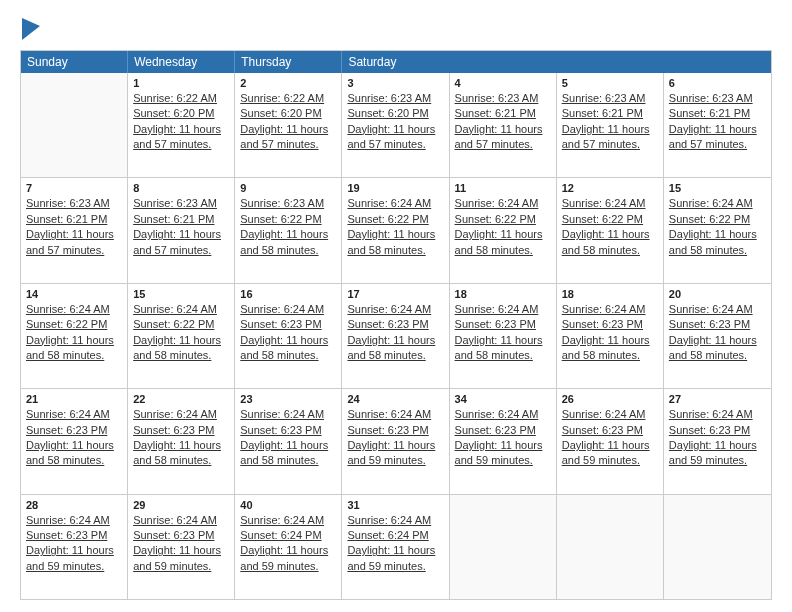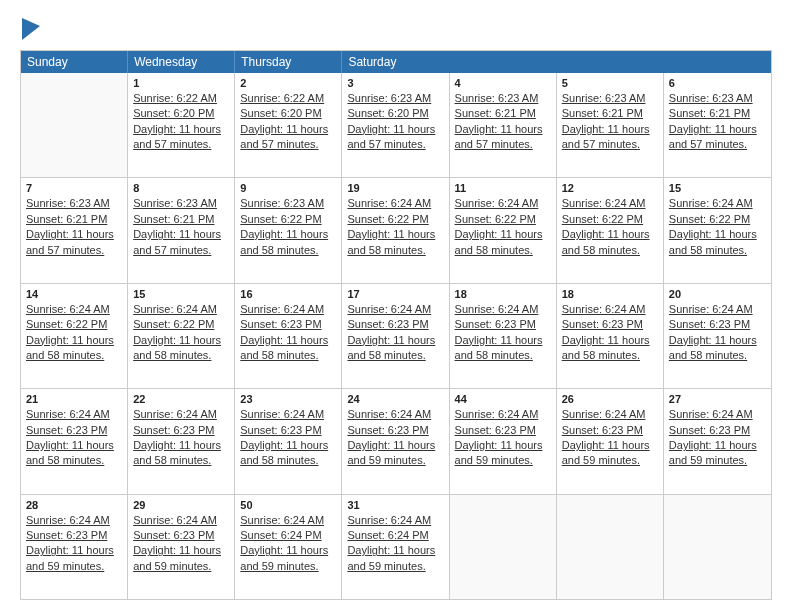--- a/index.html
+++ b/index.html
@@ -318,21 +318,21 @@
 and 58 minutes.</div>
           </div>
           <div class="cal-cell">
             <span class="day-num">24</span>
             <div class="day-info" style="white-space: pre-line;">Sunrise: 6:24 AM
 Sunset: 6:23 PM
 Daylight: 11 hours
 and 59 minutes.</div>
           </div>
           <div class="cal-cell">
-            <span class="day-num">44</span>
+            <span class="day-num">34</span>
             <div class="day-info" style="white-space: pre-line;">Sunrise: 6:24 AM
 Sunset: 6:23 PM
 Daylight: 11 hours
 and 59 minutes.</div>
           </div>
           <div class="cal-cell">
             <span class="day-num">26</span>
             <div class="day-info" style="white-space: pre-line;">Sunrise: 6:24 AM
 Sunset: 6:23 PM
 Daylight: 11 hours
@@ -355,21 +355,21 @@
 and 59 minutes.</div>
           </div>
           <div class="cal-cell">
             <span class="day-num">29</span>
             <div class="day-info" style="white-space: pre-line;">Sunrise: 6:24 AM
 Sunset: 6:23 PM
 Daylight: 11 hours
 and 59 minutes.</div>
           </div>
           <div class="cal-cell">
-            <span class="day-num">50</span>
+            <span class="day-num">40</span>
             <div class="day-info" style="white-space: pre-line;">Sunrise: 6:24 AM
 Sunset: 6:24 PM
 Daylight: 11 hours
 and 59 minutes.</div>
           </div>
           <div class="cal-cell">
             <span class="day-num">31</span>
             <div class="day-info" style="white-space: pre-line;">Sunrise: 6:24 AM
 Sunset: 6:24 PM
 Daylight: 11 hours

